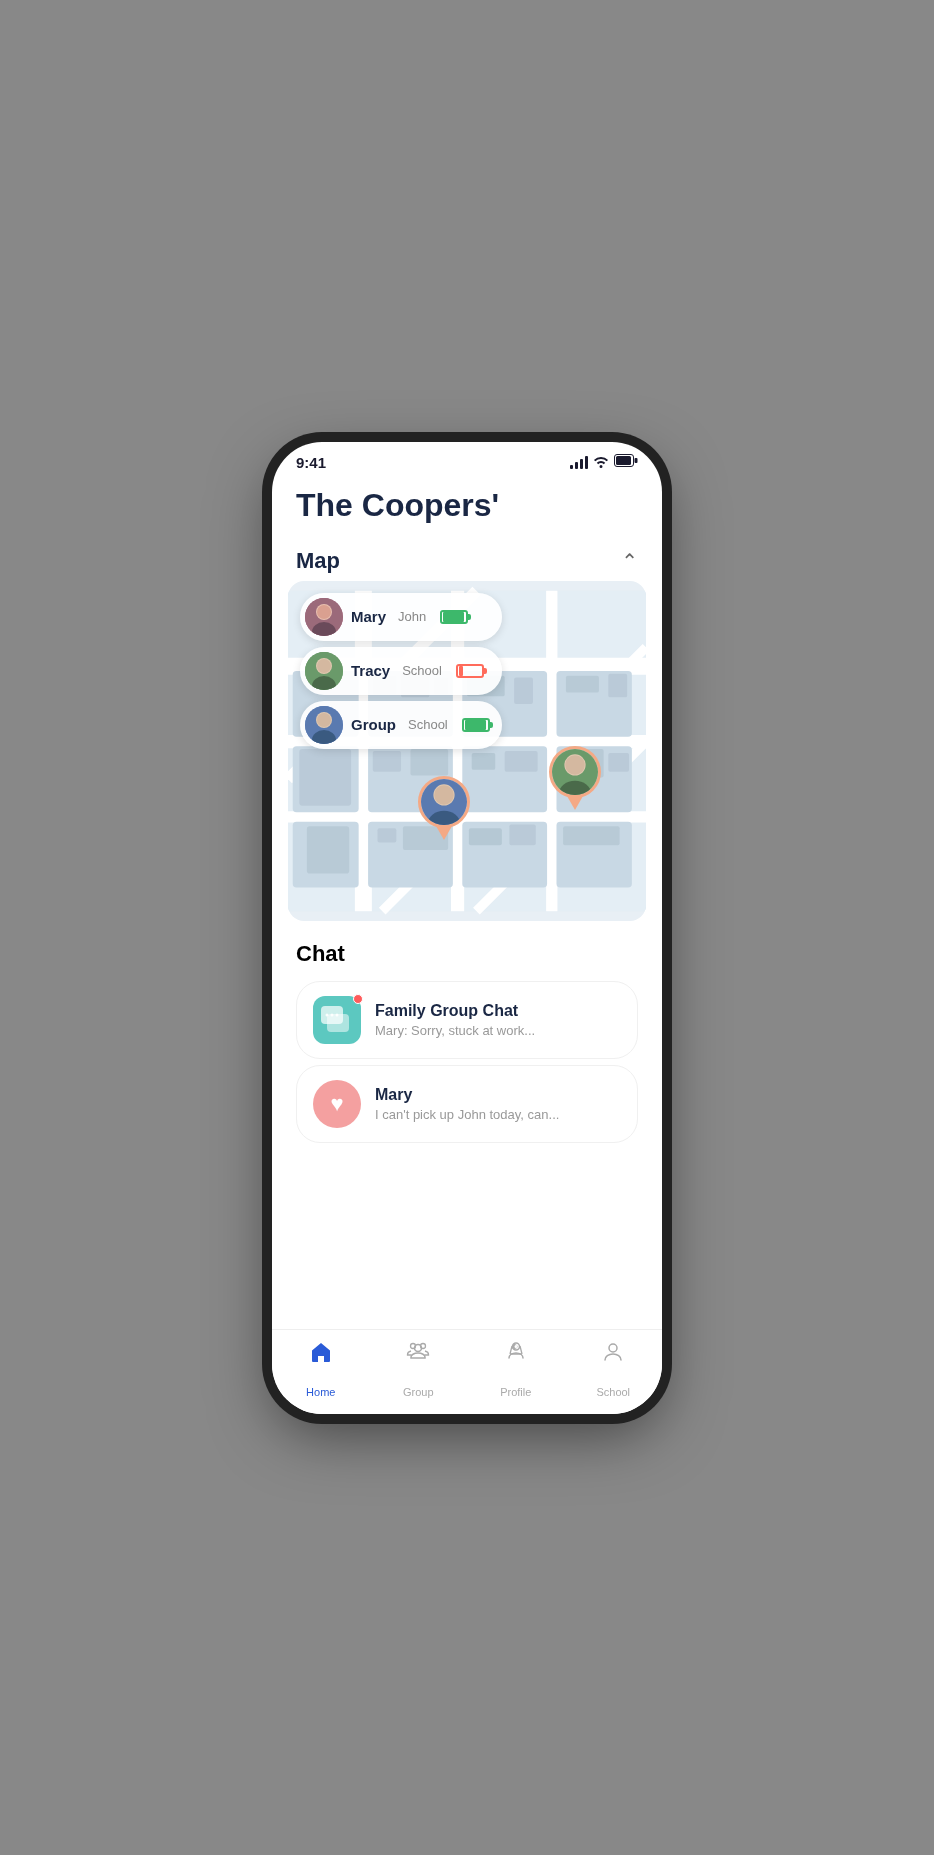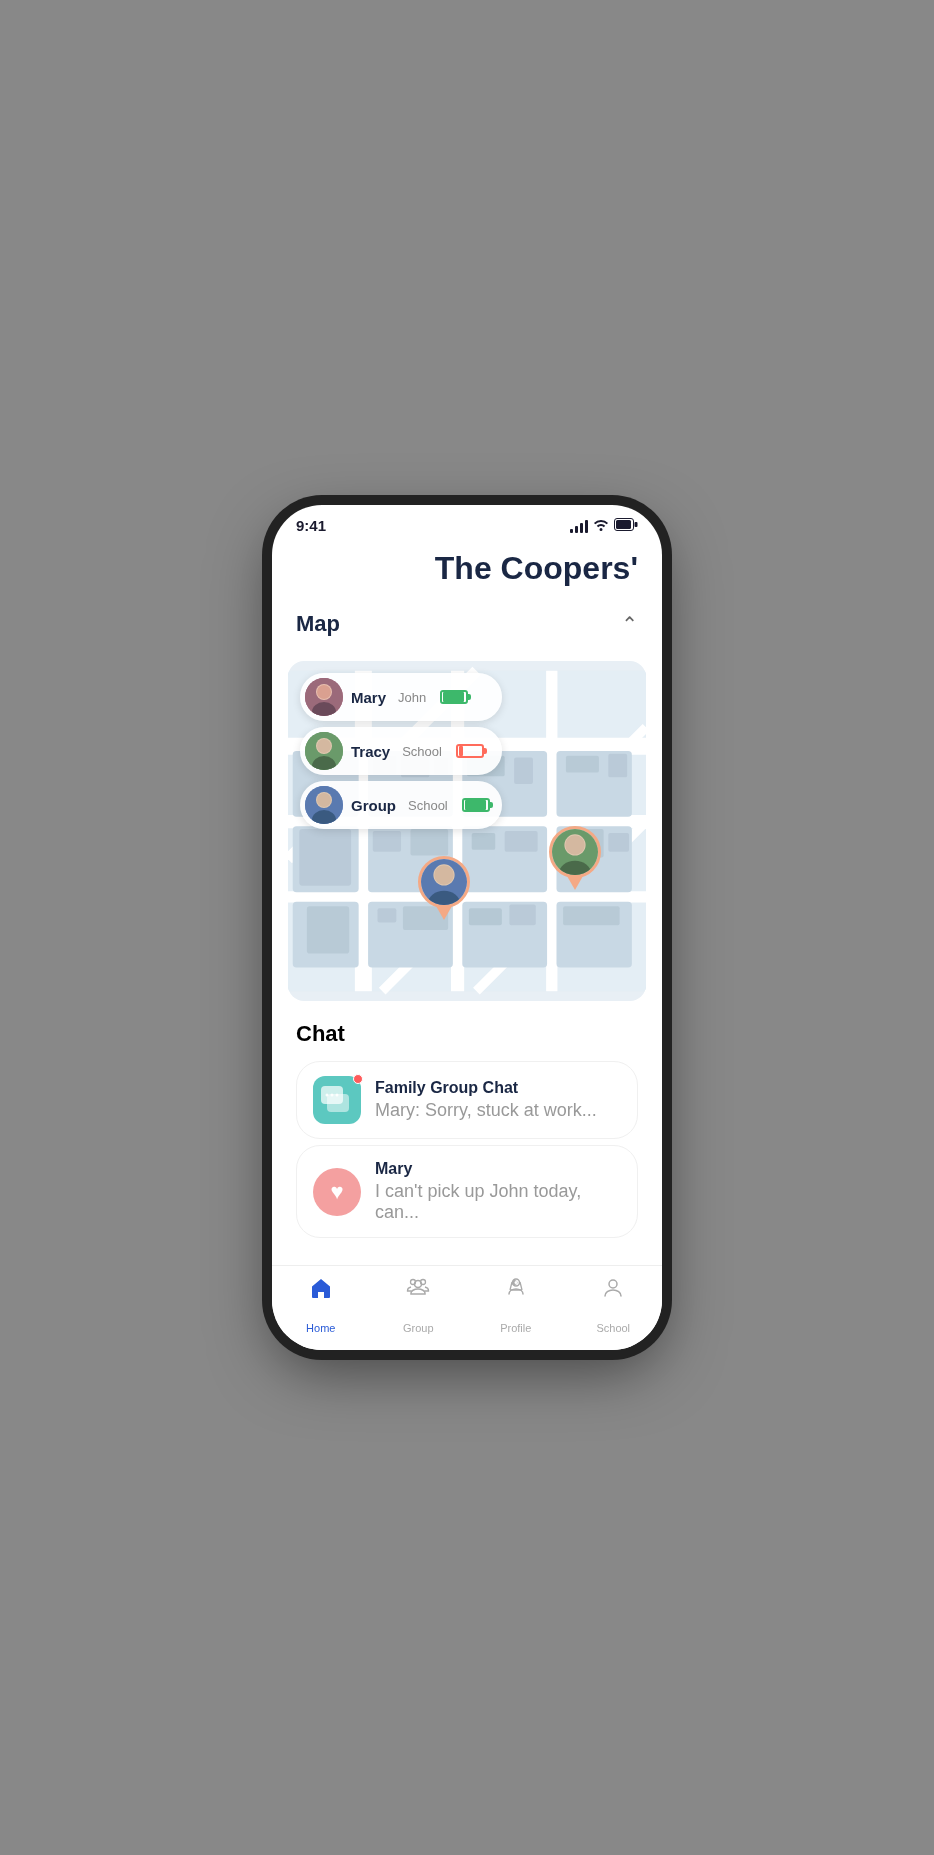--- a/index.html
+++ b/index.html
@@ -6,21 +6,21 @@
     body {
       background: #888;
       display: flex;
       justify-content: center;
       align-items: center;
       min-height: 100vh;
       font-family: -apple-system, BlinkMacSystemFont, 'Segoe UI', sans-serif;
     }
     .phone-frame {
       width: 390px;
-      height: 845px;
+      height: 972px;
       background: #fff;
       border-radius: 50px;
       box-shadow: 0 0 0 10px #222, 0 20px 60px rgba(0,0,0,0.5);
       overflow: hidden;
       position: relative;
       display: flex;
       flex-direction: column;
     }
     .status-bar {
       display: flex;
@@ -61,27 +61,26 @@
       scrollbar-width: none;
     }
     .scroll-content::-webkit-scrollbar { display: none; }
     .page-header {
       padding: 8px 24px 16px;
     }
     .page-title {
       font-size: 32px;
       font-weight: 800;
       color: #1a2744;
-      text-align: right;
     }
     .section-header {
       display: flex;
       justify-content: space-between;
       align-items: center;
-      padding: 8px 24px 24px;
+      padding: 8px 24px 7px;
     }
     .section-title {
       font-size: 22px;
       font-weight: 700;
       color: #1a2744;
     }
     .chevron-btn {
       background: none;
       border: none;
       cursor: pointer;
@@ -270,21 +269,21 @@
     .chat-info {
       flex: 1;
     }
     .chat-name {
       font-size: 16px;
       font-weight: 700;
       color: #1a2744;
       margin-bottom: 3px;
     }
     .chat-preview {
-      font-size: 18px;
+      font-size: 13px;
       color: #999;
     }
     
     .bottom-nav {
       display: flex;
       justify-content: space-around;
       align-items: center;
       padding: 10px 0 16px;
       background: #fff;
       border-top: 1px solid #eee;

